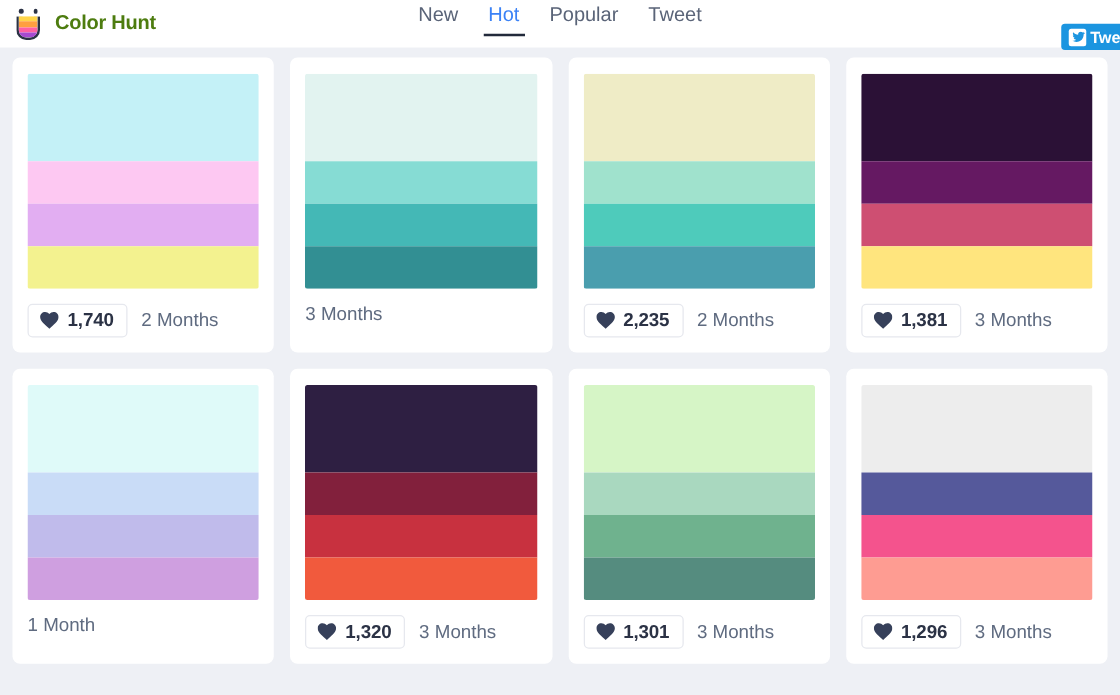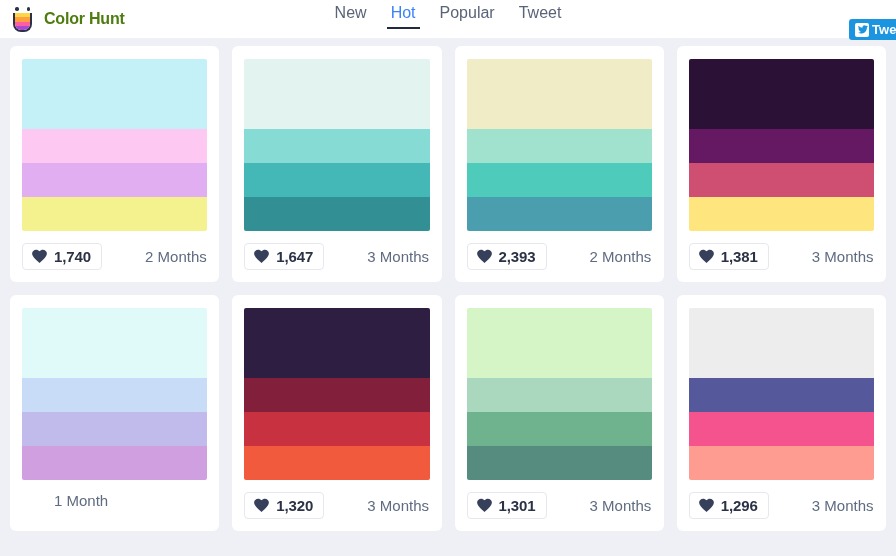--- a/index.html
+++ b/index.html
@@ -184,21 +184,20 @@
   }
   .like-count {
     font-size: 15px;
     color: #2b3245;
     font-weight: bold;
     letter-spacing: -0.1px;
   }
   .age-label {
     font-size: 15px;
     color: #5f6b80;
-    margin-left: 32px;
   }
 </style>
 </head>
 <body>
 
 <div class="header">
 
   <div class="brand">
     <div class="logo">
       <span class="dot l"></span>
@@ -251,43 +250,37 @@
   </div>
 
   <div class="card">
     <div class="palette">
       <div class="band" style="background:#e2f3f0"></div>
       <div class="band" style="background:#86dcd4"></div>
       <div class="band" style="background:#44b8b6"></div>
       <div class="band" style="background:#328f93"></div>
     </div>
     <div class="card-footer">
-      <div class="like-btn">
-        <svg class="heart-icon" viewBox="0 0 24 22" aria-hidden="true">
-            <path fill="#36405a" d="M12 21.3 10.3 19.8C4.2 14.3 .2 10.7 .2 6.3 .2 2.7 3 0 6.6 0c2 0 4 1 5.4 2.5C13.4 1 15.4 0 17.4 0 21 0 23.8 2.7 23.8 6.3c0 4.4-4 8-10.1 13.5L12 21.3z"></path>
-          </svg>
-        <span class="like-count">1,647</span>
-      </div>
       <span class="age-label">3 Months</span>
     </div>
   </div>
 
   <div class="card">
     <div class="palette">
       <div class="band" style="background:#efecc6"></div>
       <div class="band" style="background:#a0e2cd"></div>
       <div class="band" style="background:#4ecbbb"></div>
       <div class="band" style="background:#4a9eae"></div>
     </div>
     <div class="card-footer">
       <div class="like-btn">
         <svg class="heart-icon" viewBox="0 0 24 22" aria-hidden="true">
             <path fill="#36405a" d="M12 21.3 10.3 19.8C4.2 14.3 .2 10.7 .2 6.3 .2 2.7 3 0 6.6 0c2 0 4 1 5.4 2.5C13.4 1 15.4 0 17.4 0 21 0 23.8 2.7 23.8 6.3c0 4.4-4 8-10.1 13.5L12 21.3z"></path>
           </svg>
-        <span class="like-count">2,393</span>
+        <span class="like-count">2,235</span>
       </div>
       <span class="age-label">2 Months</span>
     </div>
   </div>
 
   <div class="card">
     <div class="palette">
       <div class="band" style="background:#2b1136"></div>
       <div class="band" style="background:#651962"></div>
       <div class="band" style="background:#ce4f72"></div>

